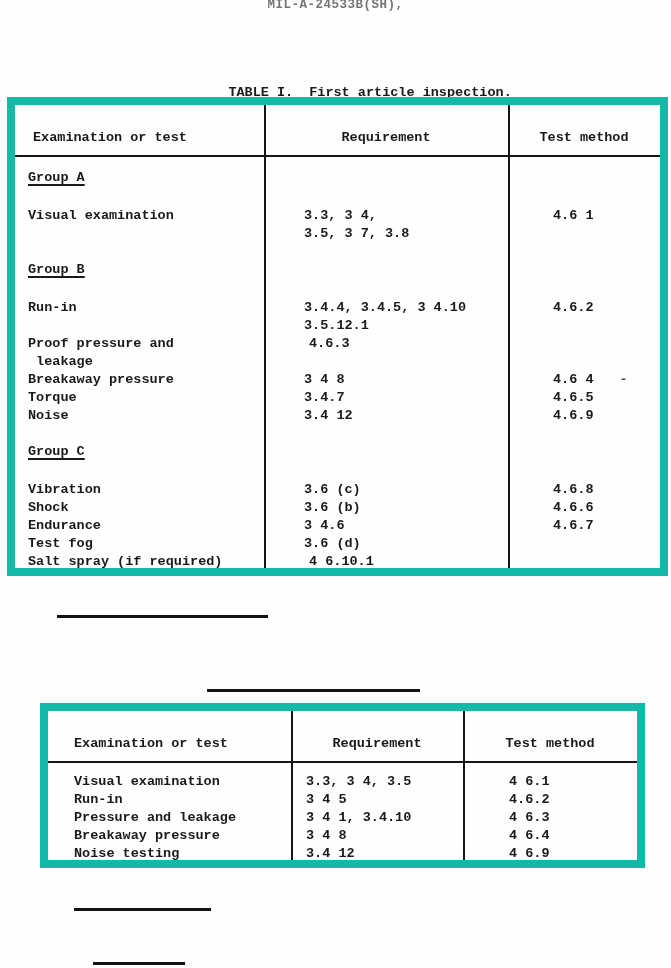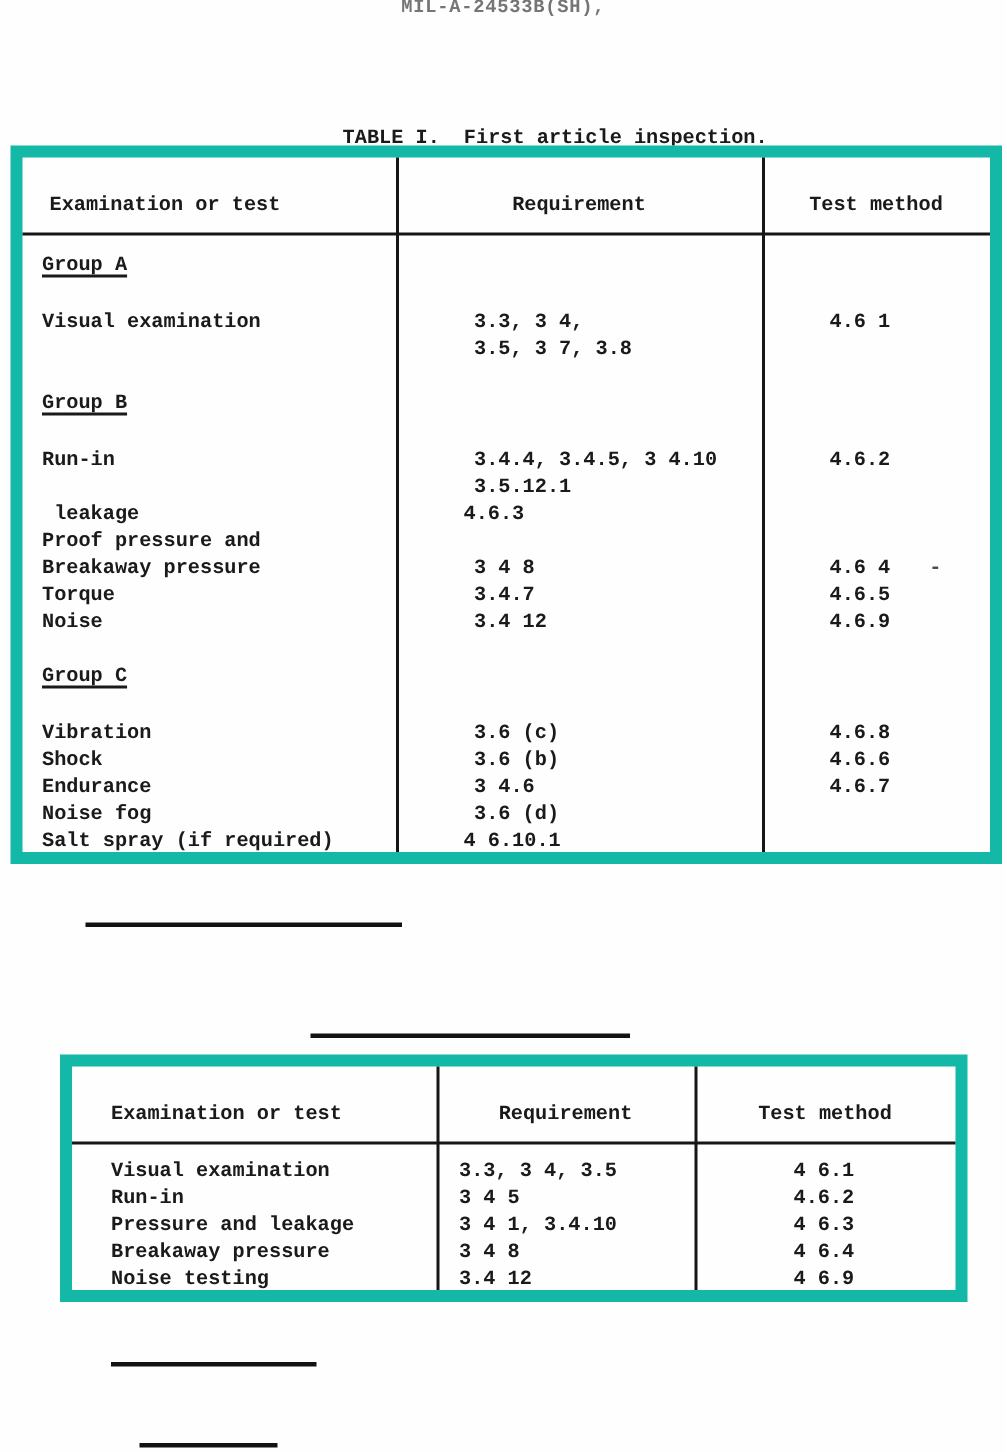--- a/index.html
+++ b/index.html
@@ -66,35 +66,35 @@
   .t-body > :first-child { margin-top: 0 !important; }
   .group-row { margin: 18px 0 20px; line-height: 18px; }
   .data-row { line-height: 18px; }
 
   
   #table1 { left: 7px; top: 97px; width: 661px; height: 479px; }
   #table1 .t-row { grid-template-columns: 249px 244px 1fr; }
   #table1 .t-head { height: 52px; }
   #table1 .t-head .c1 { padding-left: 18px; }
   #table1 .t-body .c1 { padding-left: 13px; }
-  #table1 .t-body .c2 { padding-left: 23px; margin-left: 29px; }
+  #table1 .t-body .c2 { padding-left: 40px; }
   #table1 .t-body .c3 { padding-left: 45px; }
   #table1 .group { padding-left: 71px; }
   #table1 .vl1 { left: 249px; }
   #table1 .vl2 { left: 493px; }
 
   
   #table2 { left: 40px; top: 703px; width: 605px; height: 165px; }
   #table2 .t-row { grid-template-columns: 243px 172px 1fr; }
   #table2 .t-head { height: 52px; }
   #table2 .t-head .c1 { padding-left: 26px; }
   #table2 .t-body { padding-top: 10px; }
   #table2 .t-body .c1 { padding-left: 26px; }
   #table2 .t-body .c2 { padding-left: 15px; }
-  #table2 .t-body .c3 { padding-left: 66px; }
+  #table2 .t-body .c3 { padding-left: 46px; }
   #table2 .vl1 { left: 243px; }
   #table2 .vl2 { left: 415px; }
 
   .stray-dash { margin-left: 26px; color: #4a4a4a; }
 
   
   .rule { position: absolute; height: 3px; background: #121212; }
   .rule1 { left: 57px;  top: 615px; width: 211px; }
   .rule2 { left: 207px; top: 689px; width: 213px; }
   .rule3 { left: 74px;  top: 908px; width: 137px; }
@@ -128,21 +128,21 @@
         </div>
         <div class="t-row group-row">
           <div class="t-cell c1 group"><span class="u">Group B</span></div>
         </div>
         <div class="t-row data-row">
           <div class="t-cell c1"><div class="line">Run-in</div></div>
           <div class="t-cell c2"><div class="line">3.4.4, 3.4.5, 3 4.10</div><div class="line">3.5.12.1</div></div>
           <div class="t-cell c3"><div class="line">4.6.2</div></div>
         </div>
         <div class="t-row data-row">
-          <div class="t-cell c1"><div class="line"> leakage</div><div class="line">Proof pressure and</div></div>
+          <div class="t-cell c1"><div class="line">Proof pressure and</div><div class="line"> leakage</div></div>
           <div class="t-cell c3"><div class="line">4.6.3</div></div>
         </div>
         <div class="t-row data-row">
           <div class="t-cell c1"><div class="line">Breakaway pressure</div></div>
           <div class="t-cell c2"><div class="line">3 4 8</div></div>
           <div class="t-cell c3"><div class="line">4.6 4<span class="stray-dash">-</span></div></div>
         </div>
         <div class="t-row data-row">
           <div class="t-cell c1"><div class="line">Torque</div></div>
           <div class="t-cell c2"><div class="line">3.4.7</div></div>
@@ -165,21 +165,21 @@
           <div class="t-cell c1"><div class="line">Shock</div></div>
           <div class="t-cell c2"><div class="line">3.6 (b)</div></div>
           <div class="t-cell c3"><div class="line">4.6.6</div></div>
         </div>
         <div class="t-row data-row">
           <div class="t-cell c1"><div class="line">Endurance</div></div>
           <div class="t-cell c2"><div class="line">3 4.6</div></div>
           <div class="t-cell c3"><div class="line">4.6.7</div></div>
         </div>
         <div class="t-row data-row">
-          <div class="t-cell c1"><div class="line">Noise fog</div></div>
+          <div class="t-cell c1"><div class="line">Test fog</div></div>
           <div class="t-cell c2"><div class="line">3.6 (d)</div></div>
         </div>
         <div class="t-row data-row">
           <div class="t-cell c1"><div class="line">Salt spray (if required)</div></div>
           <div class="t-cell c3"><div class="line">4 6.10.1</div></div>
         </div>
       </div>
       <div class="vline vl1"></div>
       <div class="vline vl2"></div>
     </div>

